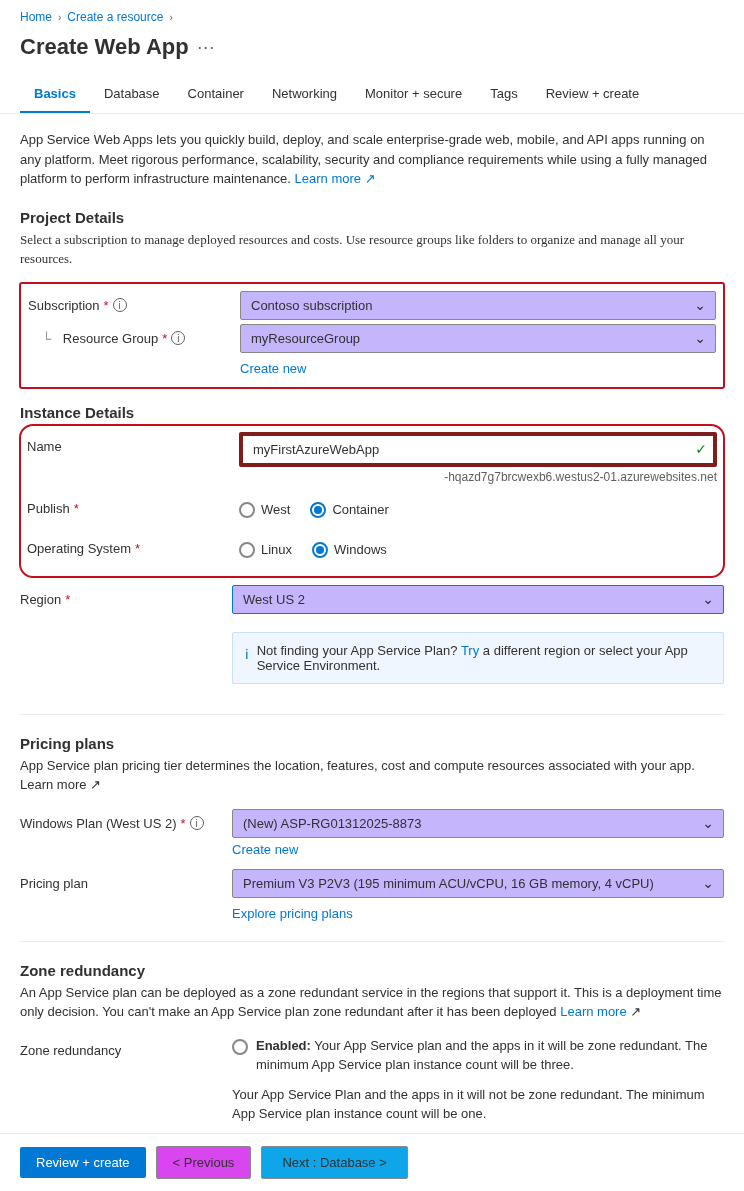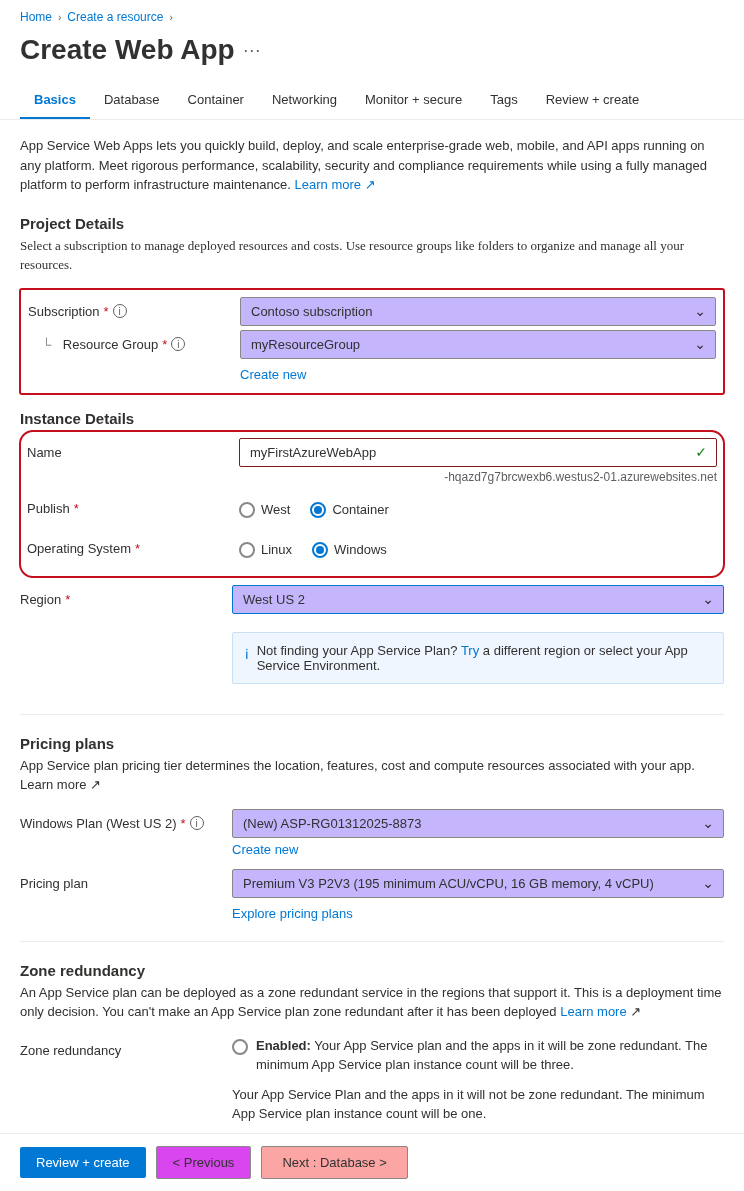--- a/index.html
+++ b/index.html
@@ -3,21 +3,21 @@
   <meta charset="utf-8">
   <style>
     * { box-sizing: border-box; margin: 0; padding: 0; }
     body { font-family: 'Segoe UI', Arial, sans-serif; font-size: 13px; color: #323130; background: #fff; width: 744px; min-height: 1191px; }
     
     .breadcrumb { display: flex; align-items: center; gap: 6px; padding: 10px 20px 6px; font-size: 12px; }
     .breadcrumb a { color: #0078d4; text-decoration: none; }
     .breadcrumb-sep { color: #605e5c; font-size: 10px; }
     
     .page-title { display: flex; align-items: center; gap: 8px; padding: 4px 20px 16px; }
-    .page-title h1 { font-size: 28px; font-weight: 600; color: #323130; }
+    .page-title h1 { font-size: 22px; font-weight: 600; color: #323130; }
     .page-title .ellipsis { color: #605e5c; font-size: 18px; cursor: pointer; }
     
     .tabs { display: flex; border-bottom: 1px solid #edebe9; padding: 0 20px; gap: 0; }
     .tab { padding: 10px 14px; font-size: 13px; cursor: pointer; border-bottom: 2px solid transparent; color: #323130; white-space: nowrap; }
     .tab.active { border-bottom: 2px solid #0078d4; color: #0078d4; font-weight: 600; }
     
     .content { padding: 16px 20px; }
     
     .description { font-size: 13px; color: #323130; line-height: 1.5; margin-bottom: 20px; }
     .description a { color: #0078d4; text-decoration: none; }
@@ -34,21 +34,21 @@
     
     .select-box { width: 100%; padding: 6px 30px 6px 10px; border: 1px solid #8a8886; border-radius: 2px; font-size: 13px; background: #c4b5fd; appearance: none; cursor: pointer; color: #323130; }
     .select-wrapper { position: relative; }
     .select-wrapper::after { content: '⌄'; position: absolute; right: 10px; top: 50%; transform: translateY(-50%); pointer-events: none; color: #323130; font-size: 14px; }
     
     .red-border { outline: 2px solid #c50f1f; outline-offset: -1px; border-radius: 2px; padding: 8px; margin-bottom: 8px; }
     
     .create-new { color: #0078d4; font-size: 13px; text-decoration: none; display: block; margin-top: 4px; cursor: pointer; }
     
     .name-input-wrapper { position: relative; }
-    .name-input { width: 100%; padding: 6px 32px 6px 10px; border: 1px solid #7f1d1d; border-radius: 2px; font-size: 13px; color: #323130; }
+    .name-input { width: 100%; padding: 6px 32px 6px 10px; border: 4px solid #7f1d1d; border-radius: 2px; font-size: 13px; color: #323130; }
     .name-valid-icon { position: absolute; right: 10px; top: 50%; transform: translateY(-50%); color: #107c10; font-size: 14px; }
     .hostname-hint { font-size: 12px; color: #605e5c; text-align: right; margin-top: 3px; }
     
     .toggle-row { display: flex; align-items: center; gap: 10px; margin: 10px 0; }
     .toggle { width: 40px; height: 20px; background: #0078d4; border-radius: 10px; position: relative; cursor: pointer; }
     .toggle::after { content: ''; position: absolute; width: 16px; height: 16px; background: white; border-radius: 50%; top: 2px; right: 2px; }
     .toggle-text { font-size: 13px; color: #323130; }
     .toggle-link { color: #0078d4; text-decoration: none; }
     
     .radio-group { display: flex; gap: 20px; margin: 8px 0; align-items: center; }
@@ -73,21 +73,21 @@
     .zone-desc a { color: #0078d4; text-decoration: none; }
     
     .radio-desc-item { display: flex; gap: 8px; margin-bottom: 10px; align-items: flex-start; }
     .radio-desc-text { font-size: 13px; line-height: 1.5; }
     .radio-desc-text strong { font-weight: 600; }
     
     .footer { position: fixed; bottom: 0; left: 0; width: 744px; background: #fff; border-top: 1px solid #edebe9; padding: 12px 20px; display: flex; gap: 10px; align-items: center; }
     
     .btn-primary { background: #0078d4; color: white; border: none; padding: 8px 16px; font-size: 13px; border-radius: 2px; cursor: pointer; font-family: inherit; }
     .btn-secondary { background: #d946ef; color: #323130; border: 1px solid #8a8886; padding: 8px 16px; font-size: 13px; border-radius: 2px; cursor: pointer; font-family: inherit; }
-    .btn-outlined { background: #fca5a5; color: #323130; border: 1px solid #8a8886; padding: 8px 20px; font-size: 13px; border-radius: 2px; cursor: pointer; font-family: inherit; }
+    .btn-outlined { background: #0ea5e9; color: #323130; border: 1px solid #8a8886; padding: 8px 20px; font-size: 13px; border-radius: 2px; cursor: pointer; font-family: inherit; }
     
     .scrollable { height: calc(1191px - 60px); overflow-y: auto; padding-bottom: 80px; }
   </style>
 </head>
 <body>
 
 <div class="scrollable">
 
   <div class="breadcrumb">
     <a>Home</a>

